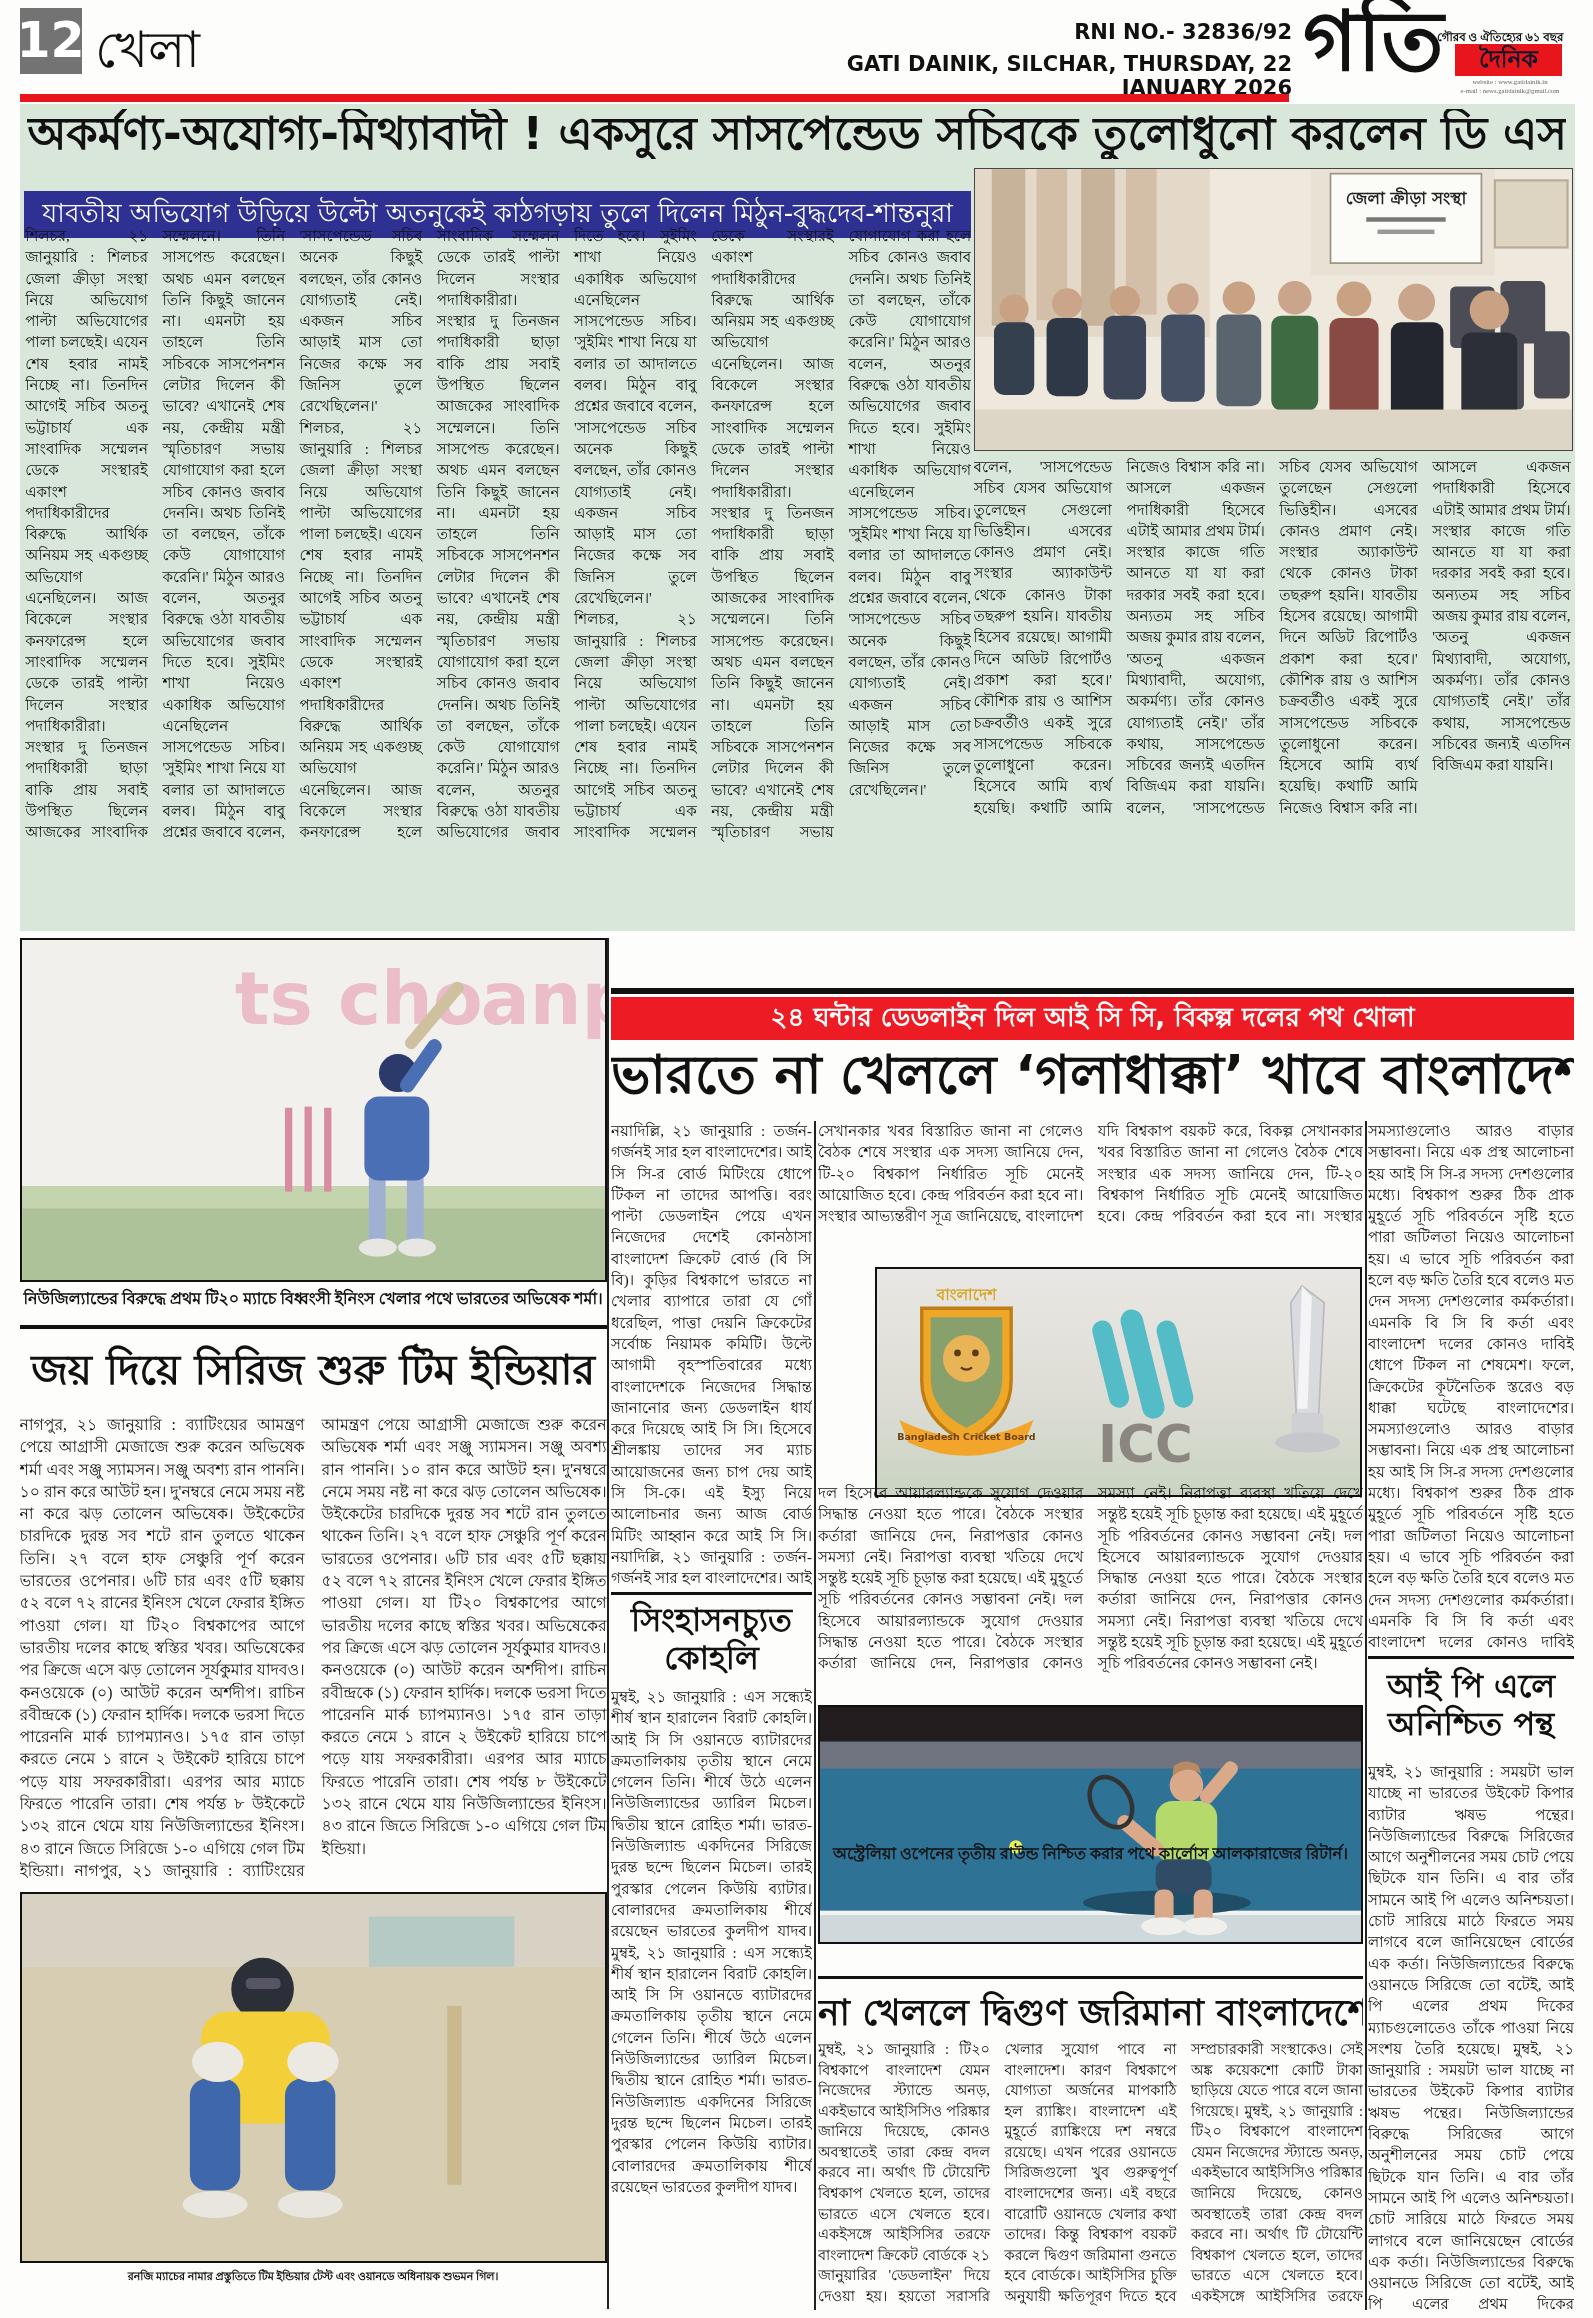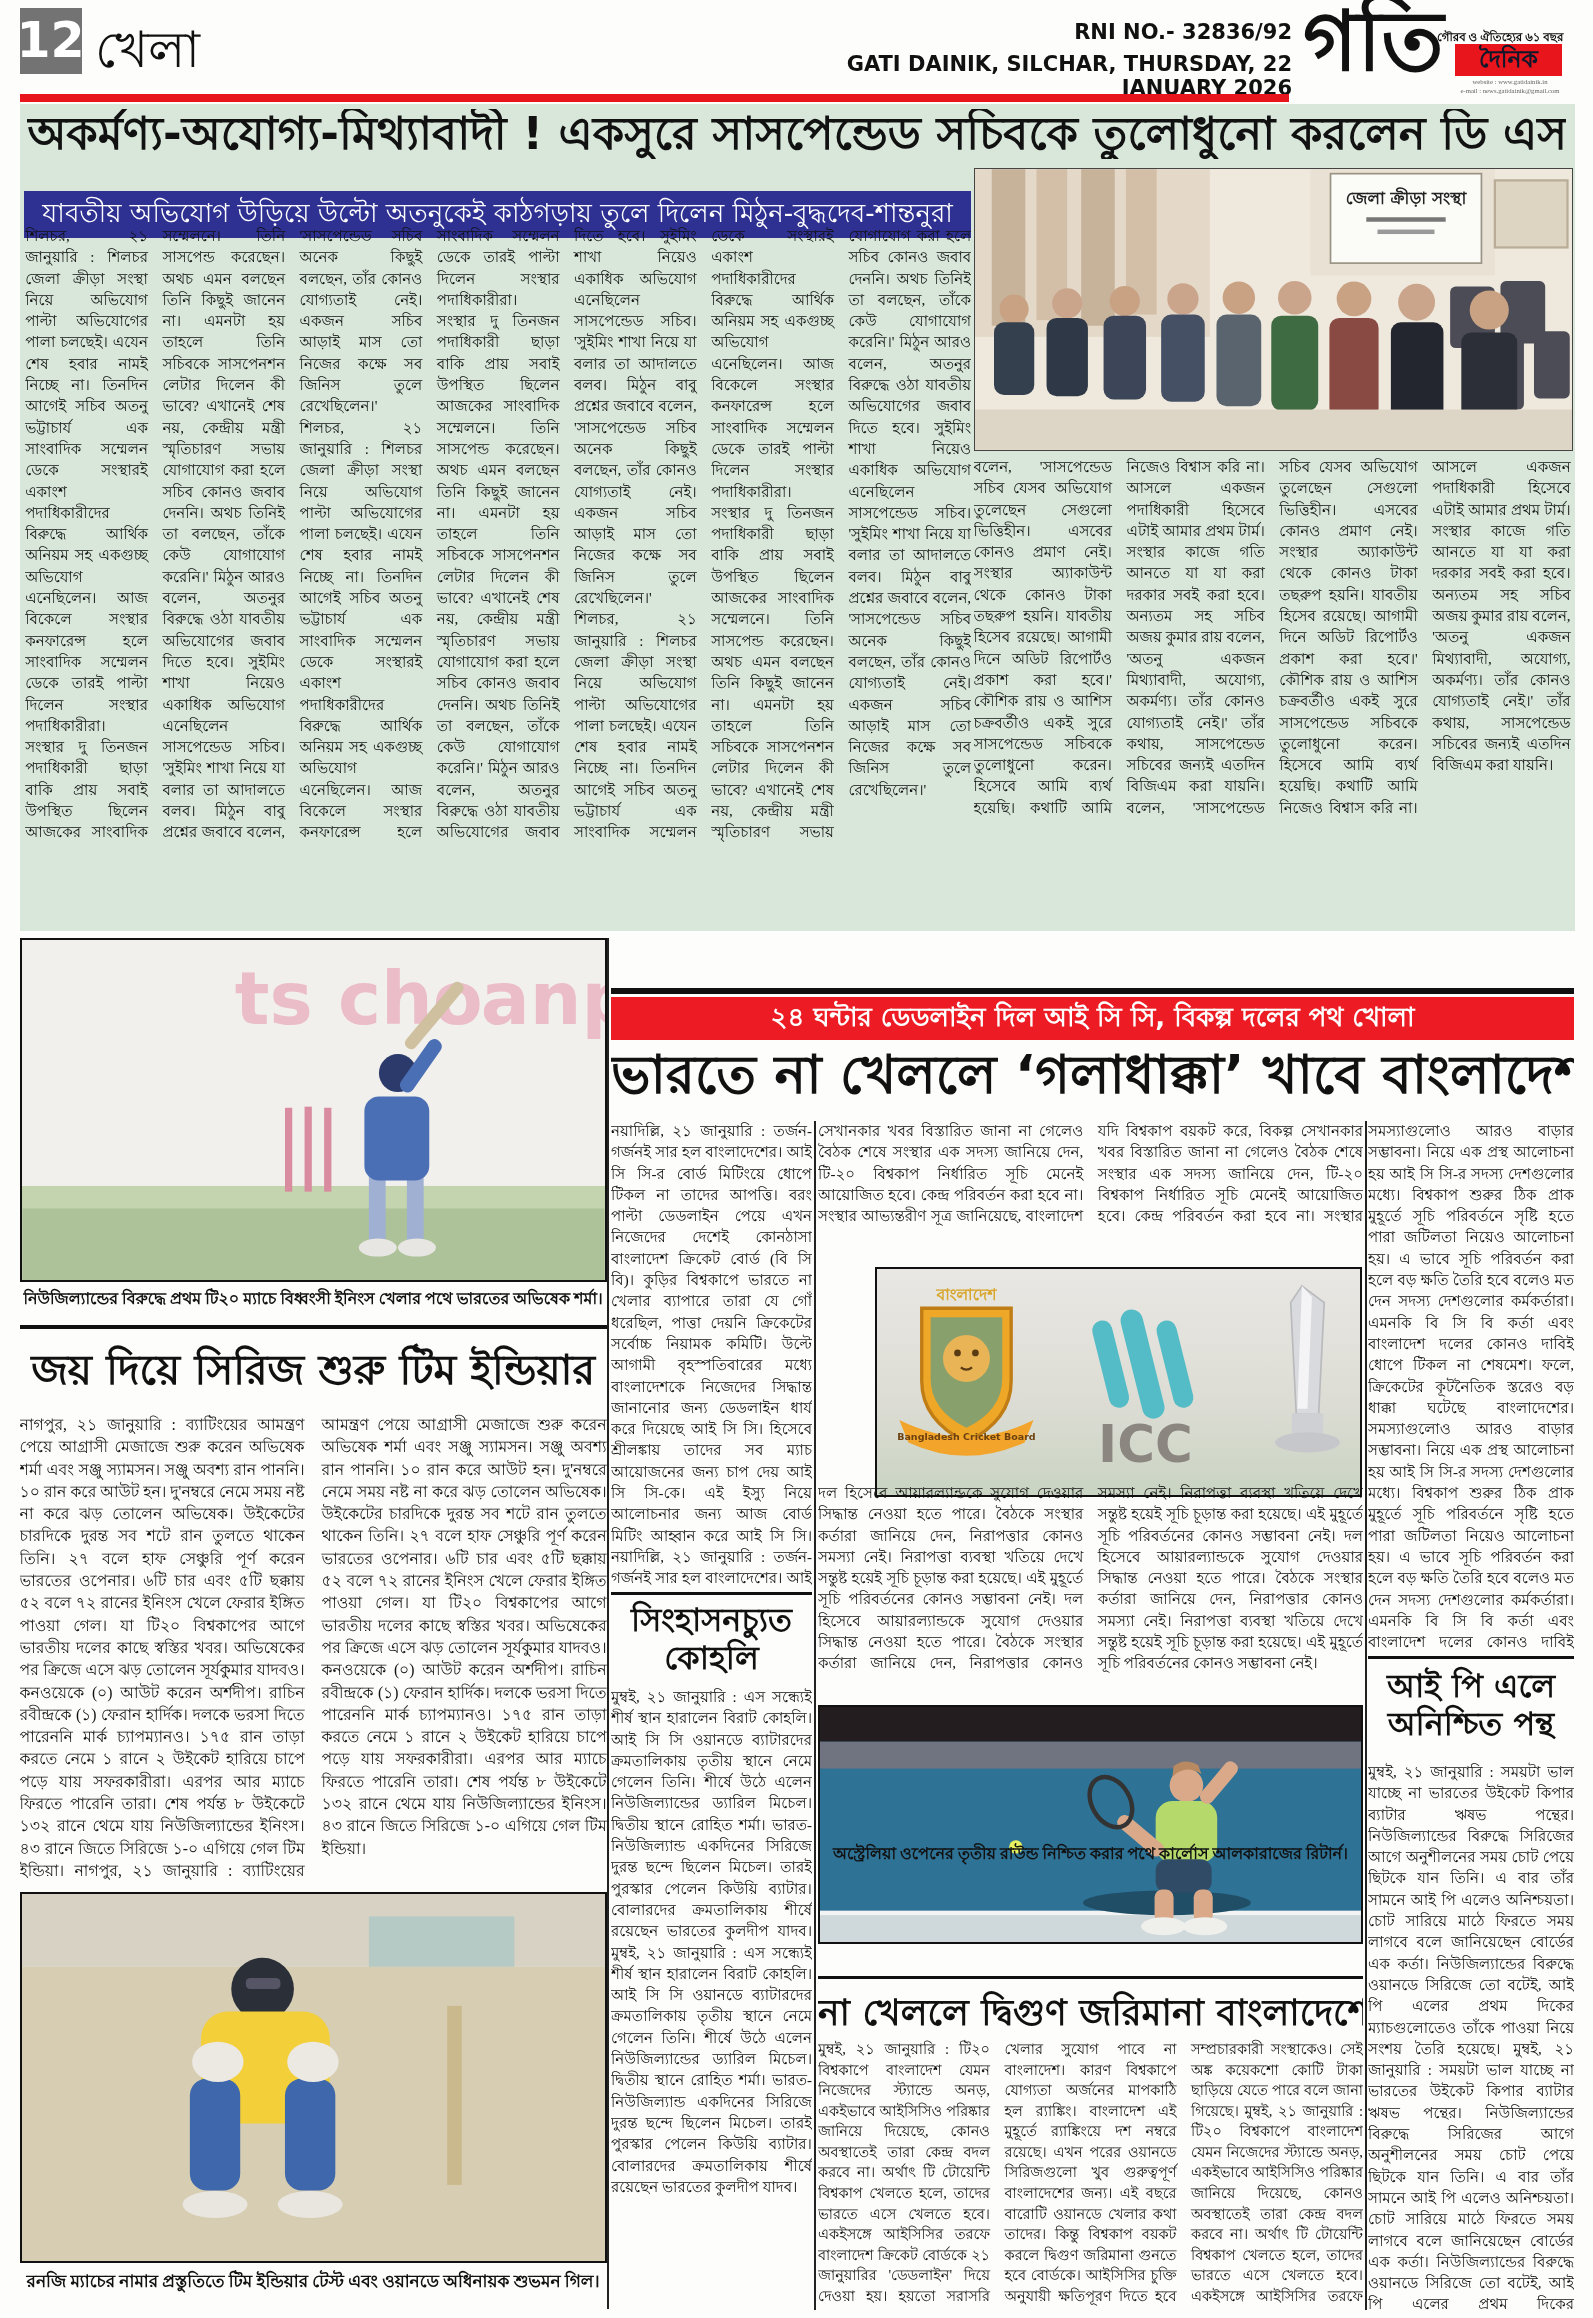--- a/index.html
+++ b/index.html
@@ -176,21 +176,21 @@
         <rect x="300" y="330" width="90" height="200" rx="30" fill="#3f68ac"></rect>
         <rect x="470" y="330" width="90" height="200" rx="30" fill="#3f68ac"></rect>
         <ellipse cx="345" cy="555" rx="58" ry="24" fill="#e9e6df"></ellipse>
         <ellipse cx="515" cy="555" rx="58" ry="24" fill="#e9e6df"></ellipse>
         <ellipse cx="350" cy="300" rx="46" ry="36" fill="#ece8e2"></ellipse>
         <ellipse cx="520" cy="300" rx="46" ry="36" fill="#ece8e2"></ellipse>
       </g>
       <rect x="760" y="200" width="26" height="320" fill="#cbb98e"></rect>
     </svg>
   </div>
-  <div class="abs caption" style="left:19.6px;top:2268px;width:587px;font-size:17px;">রনজি ম্যাচের নামার প্রস্তুতিতে টিম ইন্ডিয়ার টেস্ট এবং ওয়ানডে অধিনায়ক শুভমন গিল।</div>
+  <div class="abs caption" style="left:19.6px;top:2268px;width:587px;font-size:11px;">রনজি ম্যাচের নামার প্রস্তুতিতে টিম ইন্ডিয়ার টেস্ট এবং ওয়ানডে অধিনায়ক শুভমন গিল।</div>
 
   <div class="abs hrule" style="left:611px;top:988px;width:963px;height:5.6px;"></div>
   <div class="abs kicker">২৪ ঘন্টার ডেডলাইন দিল আই সি সি, বিকল্প দলের পথ খোলা</div>
   <div class="abs headline-icc">ভারতে না খেললে ‘গলাধাক্কা’ খাবে বাংলাদেশ !</div>
 
   <div class="abs bodytext" style="left:611px;top:1121px;width:201px;height:466px;overflow:hidden;">নয়াদিল্লি, ২১ জানুয়ারি : তর্জন-গর্জনই সার হল বাংলাদেশের। আই সি সি-র বোর্ড মিটিংয়ে ধোপে টিকল না তাদের আপত্তি। বরং পাল্টা ডেডলাইন পেয়ে এখন নিজেদের দেশেই কোনঠাসা বাংলাদেশ ক্রিকেট বোর্ড (বি সি বি)। কুড়ির বিশ্বকাপে ভারতে না খেলার ব্যাপারে তারা যে গোঁ ধরেছিল, পাত্তা দেয়নি ক্রিকেটের সর্বোচ্চ নিয়ামক কমিটি। উল্টে আগামী বৃহস্পতিবারের মধ্যে বাংলাদেশকে নিজেদের সিদ্ধান্ত জানানোর জন্য ডেডলাইন ধার্য করে দিয়েছে আই সি সি। হিসেবে শ্রীলঙ্কায় তাদের সব ম্যাচ আয়োজনের জন্য চাপ দেয় আই সি সি-কে। এই ইস্যু নিয়ে আলোচনার জন্য আজ বোর্ড মিটিং আহ্বান করে আই সি সি। নয়াদিল্লি, ২১ জানুয়ারি : তর্জন-গর্জনই সার হল বাংলাদেশের। আই সি সি-র বোর্ড মিটিংয়ে ধোপে টিকল না তাদের আপত্তি। বরং পাল্টা ডেডলাইন পেয়ে এখন নিজেদের দেশেই কোনঠাসা বাংলাদেশ ক্রিকেট বোর্ড (বি সি বি)। কুড়ির বিশ্বকাপে ভারতে না খেলার ব্যাপারে তারা যে গোঁ ধরেছিল, পাত্তা দেয়নি ক্রিকেটের সর্বোচ্চ নিয়ামক কমিটি। উল্টে আগামী বৃহস্পতিবারের মধ্যে বাংলাদেশকে নিজেদের সিদ্ধান্ত জানানোর জন্য ডেডলাইন ধার্য করে দিয়েছে আই সি সি। হিসেবে শ্রীলঙ্কায় তাদের সব ম্যাচ আয়োজনের জন্য চাপ দেয় আই সি সি-কে। এই ইস্যু নিয়ে আলোচনার জন্য আজ বোর্ড মিটিং আহ্বান করে আই সি সি।</div>
 
   <div class="abs bodytext" style="left:818px;top:1121px;width:545px;height:126px;column-count:2;column-gap:14.5px;overflow:hidden;">সেখানকার খবর বিস্তারিত জানা না গেলেও বৈঠক শেষে সংস্থার এক সদস্য জানিয়ে দেন, টি-২০ বিশ্বকাপ নির্ধারিত সূচি মেনেই আয়োজিত হবে। কেন্দ্র পরিবর্তন করা হবে না। সংস্থার আভ্যন্তরীণ সূত্র জানিয়েছে, বাংলাদেশ যদি বিশ্বকাপ বয়কট করে, বিকল্প সেখানকার খবর বিস্তারিত জানা না গেলেও বৈঠক শেষে সংস্থার এক সদস্য জানিয়ে দেন, টি-২০ বিশ্বকাপ নির্ধারিত সূচি মেনেই আয়োজিত হবে। কেন্দ্র পরিবর্তন করা হবে না। সংস্থার আভ্যন্তরীণ সূত্র জানিয়েছে, বাংলাদেশ যদি বিশ্বকাপ বয়কট করে, বিকল্প</div>
 
   <div class="abs photo-frame" style="left:875px;top:1250px;width:483px;height:226px;margin-top:17px;">

